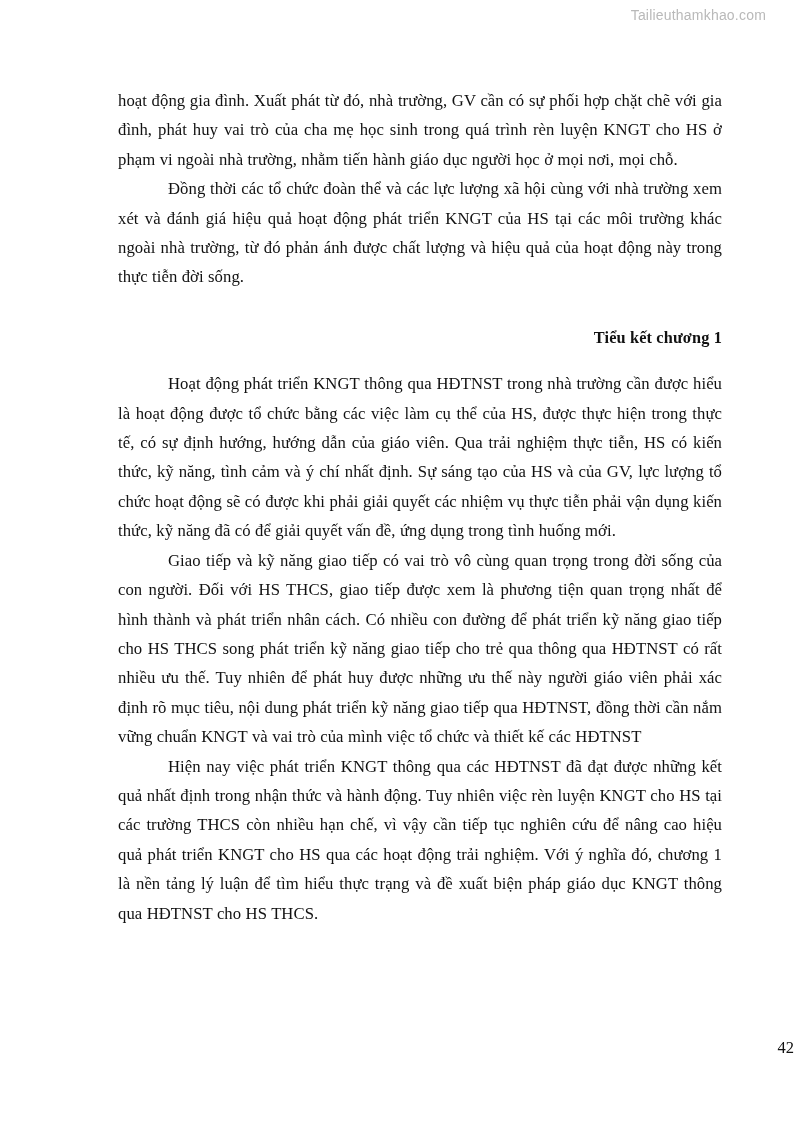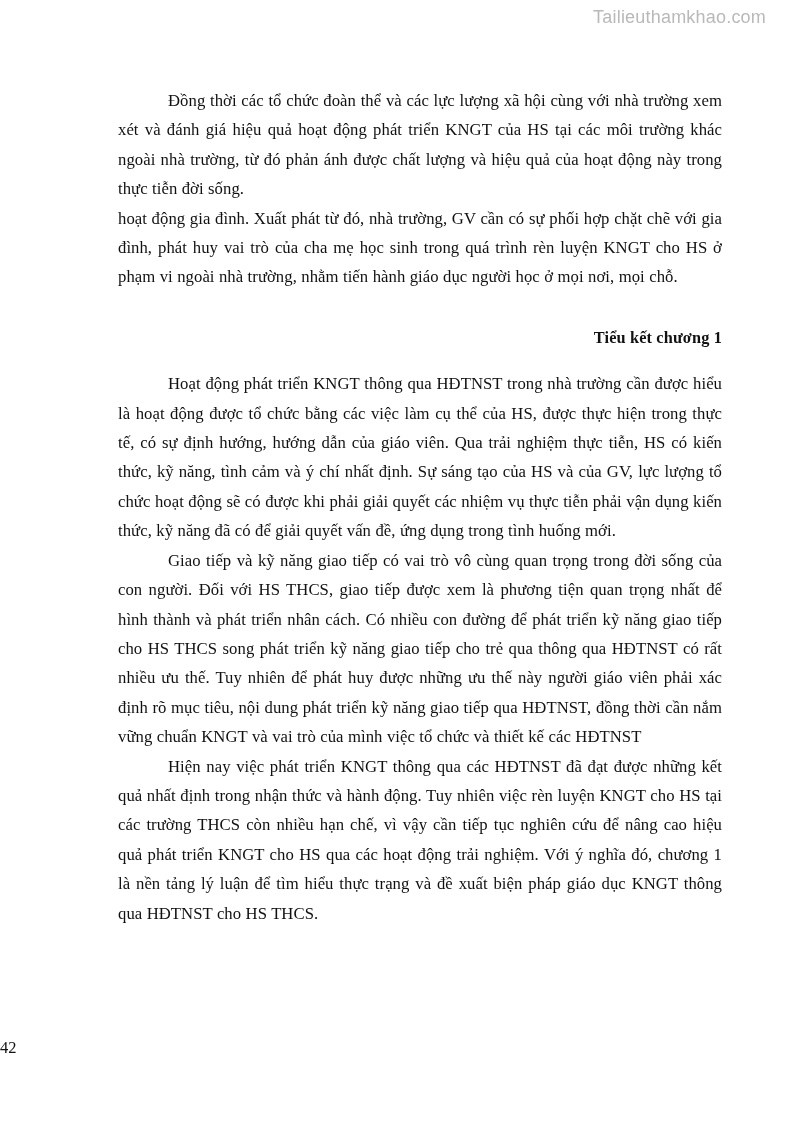--- a/index.html
+++ b/index.html
@@ -16,21 +16,21 @@
     overflow: hidden;
     font-family: "Liberation Serif", "DejaVu Serif", serif;
     color: #111111;
     box-sizing: border-box;
   }
   .watermark {
     position: absolute;
     top: 7px;
     right: 28px;
     font-family: "Liberation Sans", "DejaVu Sans", sans-serif;
-    font-size: 18px;
+    font-size: 14px;
     letter-spacing: 0.2px;
     color: #b9b9b9;
     user-select: none;
     white-space: nowrap;
   }
   .body-area {
     position: absolute;
     left: 118px;
     top: 86px;
     width: 604px;
@@ -55,40 +55,40 @@
     font-weight: bold;
     text-align: right;
     line-height: 29.4px;
     letter-spacing: 0.15px;
   }
   .gap-before-heading { height: 31px; }
   .gap-after-heading  { height: 17px; }
   .page-number {
     position: absolute;
     left: 0;
-    right: 8px;
+    right: 0;
     top: 1038px;
-    text-align: left;
+    text-align: right;
     font-size: 16.5px;
     line-height: 20px;
     color: #111111;
   }
 </style>
 </head>
 <body>
 
 <div class="page">
 
   <div class="watermark">Tailieuthamkhao.com</div>
 
   <div class="body-area">
 
+    <p class="para no-indent">hoạt động gia đình. Xuất phát từ đó, nhà trường, GV cần có sự phối hợp chặt chẽ với gia đình, phát huy vai trò của cha mẹ học sinh trong quá trình rèn luyện KNGT cho HS ở phạm vi ngoài nhà trường, nhằm tiến hành giáo dục người học ở mọi nơi, mọi chỗ.</p>
+
     <p class="para">Đồng thời các tổ chức đoàn thể và các lực lượng xã hội cùng với nhà trường xem xét và đánh giá hiệu quả hoạt động phát triển KNGT của HS tại các môi trường khác ngoài nhà trường, từ đó phản ánh được chất lượng và hiệu quả của hoạt động này trong thực tiễn đời sống.</p>
-
-    <p class="para no-indent">hoạt động gia đình. Xuất phát từ đó, nhà trường, GV cần có sự phối hợp chặt chẽ với gia đình, phát huy vai trò của cha mẹ học sinh trong quá trình rèn luyện KNGT cho HS ở phạm vi ngoài nhà trường, nhằm tiến hành giáo dục người học ở mọi nơi, mọi chỗ.</p>
 
     <div class="gap-before-heading"></div>
 
     <h2 class="section-heading">Tiểu kết chương 1</h2>
 
     <div class="gap-after-heading"></div>
 
     <p class="para">Hoạt động phát triển KNGT thông qua HĐTNST trong nhà trường cần được hiểu là hoạt động được tổ chức bằng các việc làm cụ thể của HS, được thực hiện trong thực tế, có sự định hướng, hướng dẫn của giáo viên. Qua trải nghiệm thực tiễn, HS có kiến thức, kỹ năng, tình cảm và ý chí nhất định. Sự sáng tạo của HS và của GV, lực lượng tổ chức hoạt động sẽ có được khi phải giải quyết các nhiệm vụ thực tiễn phải vận dụng kiến thức, kỹ năng đã có để giải quyết vấn đề, ứng dụng trong tình huống mới.</p>
 
     <p class="para">Giao tiếp và kỹ năng giao tiếp có vai trò vô cùng quan trọng trong đời sống của con người. Đối với HS THCS, giao tiếp được xem là phương tiện quan trọng nhất để hình thành và phát triển nhân cách. Có nhiều con đường để phát triển kỹ năng giao tiếp cho HS THCS song phát triển kỹ năng giao tiếp cho trẻ qua thông qua HĐTNST có rất nhiều ưu thế. Tuy nhiên để phát huy được những ưu thế này người giáo viên phải xác định rõ mục tiêu, nội dung  phát triển kỹ năng giao tiếp qua HĐTNST, đồng thời cần nắm vững chuẩn KNGT và vai trò của mình việc tổ chức và thiết kế các HĐTNST</p>

